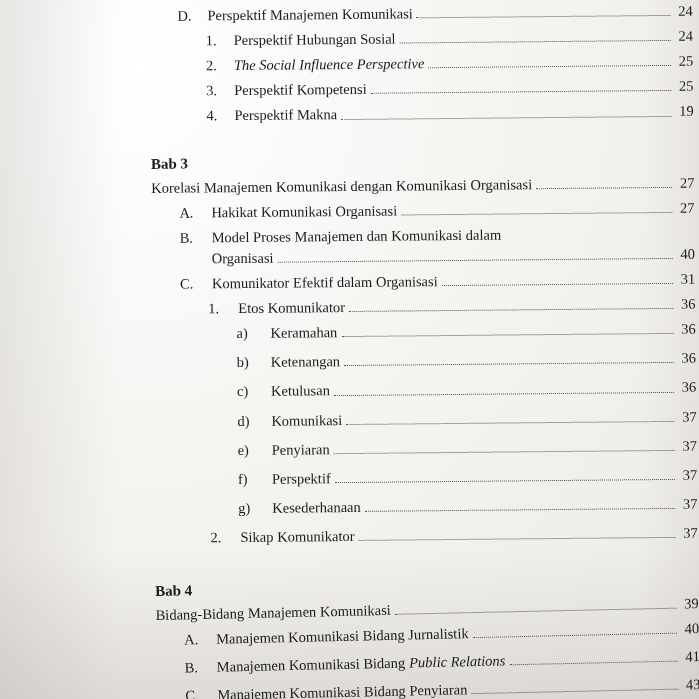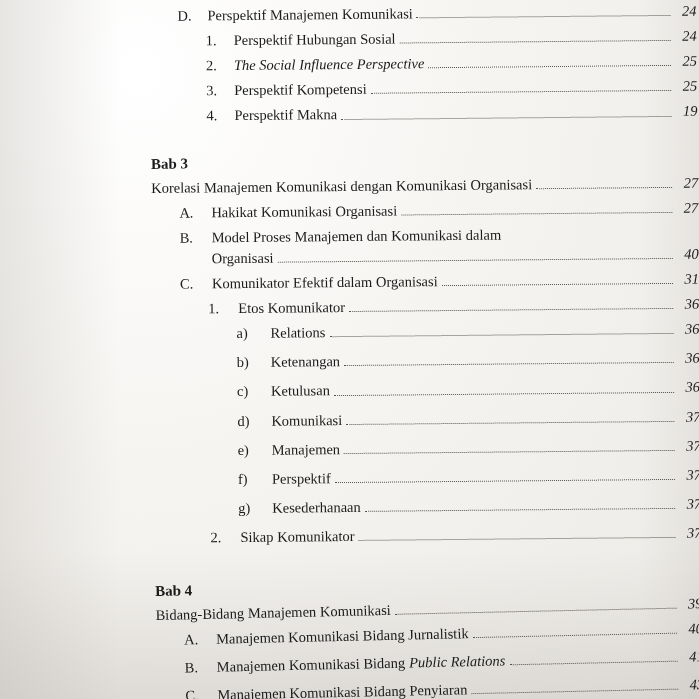--- a/index.html
+++ b/index.html
@@ -71,24 +71,23 @@
   .italic { font-style: italic; }
   .dots {
     flex: 1 1 auto;
     border-bottom: 1px dotted #55524e;
     margin: 0 2px 4px 0;
     height: 0;
     min-width: 8px;
   }
   .page {
     flex: 0 0 auto;
-    text-align: right;
+    text-align: center;
     min-width: 22px;
     padding-left: 2px;
-    font-style: italic;
   }
 
   
   .lvl-D  { margin-left: 180px; }
   .lvl-D .num { width: 30px; }
   .lvl-num { margin-left: 208px; }
   .lvl-num .num { width: 28px; }
 
   .chap-head {
     margin-left: 152px;
@@ -194,21 +193,21 @@
 
     <div class="toc-line lvl-A2">
       <span class="num">1.</span>
       <span class="title">Etos Komunikator</span>
       <span class="dots"></span>
       <span class="page">36</span>
     </div>
 
     <div class="toc-line lvl-a3" style="margin-bottom:12px">
       <span class="num">a)</span>
-      <span class="title">Relations</span>
+      <span class="title">Keramahan</span>
       <span class="dots"></span>
       <span class="page">36</span>
     </div>
     <div class="toc-line lvl-a3" style="margin-bottom:12px">
       <span class="num">b)</span>
       <span class="title">Ketenangan</span>
       <span class="dots"></span>
       <span class="page">36</span>
     </div>
     <div class="toc-line lvl-a3" style="margin-bottom:12px">
@@ -218,21 +217,21 @@
       <span class="page">36</span>
     </div>
     <div class="toc-line lvl-a3" style="margin-bottom:12px">
       <span class="num">d)</span>
       <span class="title">Komunikasi</span>
       <span class="dots"></span>
       <span class="page">37</span>
     </div>
     <div class="toc-line lvl-a3" style="margin-bottom:12px">
       <span class="num">e)</span>
-      <span class="title">Manajemen</span>
+      <span class="title">Penyiaran</span>
       <span class="dots"></span>
       <span class="page">37</span>
     </div>
     <div class="toc-line lvl-a3" style="margin-bottom:12px">
       <span class="num">f)</span>
       <span class="title">Perspektif</span>
       <span class="dots"></span>
       <span class="page">37</span>
     </div>
     <div class="toc-line lvl-a3" style="margin-bottom:12px">

